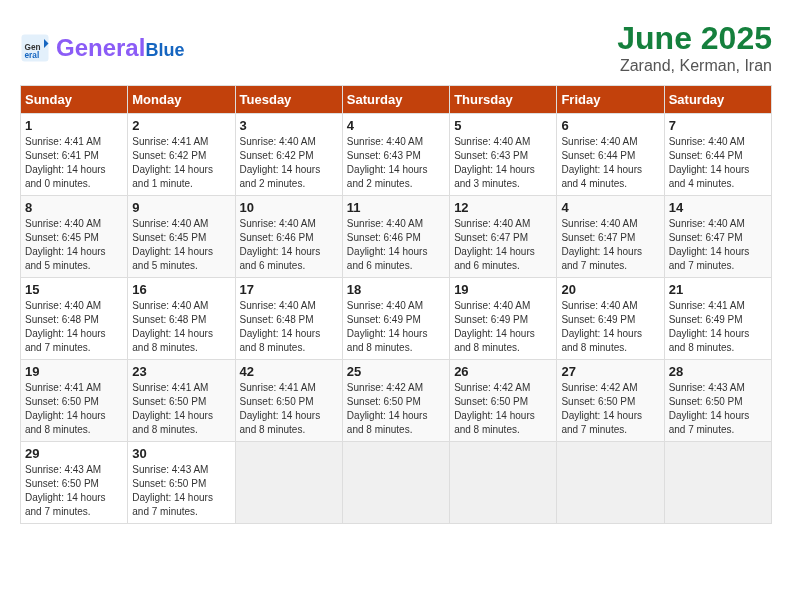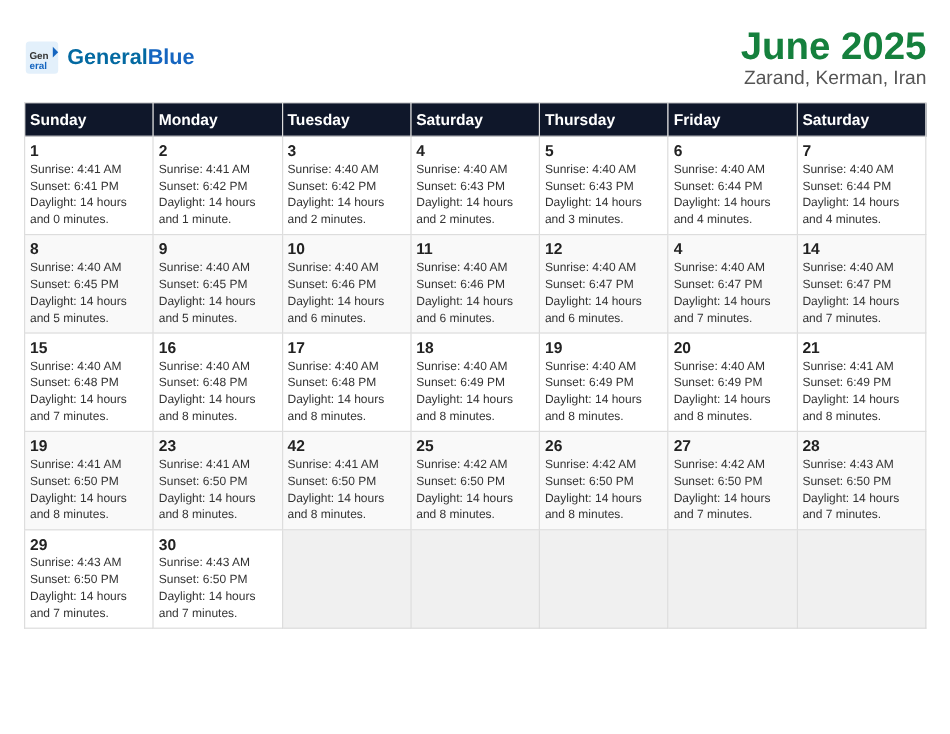--- a/index.html
+++ b/index.html
@@ -37,21 +37,21 @@
     .calendar-subtitle {
       font-size: 16px;
       color: #555;
     }
     table {
       width: 100%;
       border-collapse: collapse;
       font-size: 11px;
     }
     thead tr th {
-      background-color: #0f172a;
+      background-color: #c2410c;
       color: #fff;
       padding: 6px 4px;
       text-align: left;
       font-size: 13px;
       font-weight: bold;
       border: 1px solid #ddd;
     }
     tbody tr td {
       border: 1px solid #ddd;
       vertical-align: top;
@@ -85,21 +85,21 @@
 <div class="header">
   <div class="logo">
     <svg class="logo-icon" viewBox="0 0 40 40">
       <rect x="2" y="2" width="36" height="36" rx="4" fill="#e3f0fb"></rect>
       <text x="6" y="22" font-size="11" font-weight="bold" fill="#333" font-family="Arial">Gen</text>
       <text x="6" y="33" font-size="11" font-weight="bold" fill="#1565c0" font-family="Arial">eral</text>
       <polygon points="32,8 38,14 32,20" fill="#1565c0"></polygon>
     </svg>
     <div>
       <div>
-        <span style="font-size:18px;font-weight:bold;color:#0369a1;">General</span><span style="font-size:18px;font-weight:bold;color:#1565c0;margin-top:12px;">Blue</span>
+        <span style="font-size:24px;font-weight:bold;color:#8b5cf6;">General</span><span style="font-size:18px;font-weight:bold;color:#1565c0;margin-top:12px;">Blue</span>
       </div>
     </div>
   </div>
   <div class="title-block">
     <div class="calendar-title">June 2025</div>
     <div class="calendar-subtitle">Zarand, Kerman, Iran</div>
   </div>
 </div>
 
 <table>

